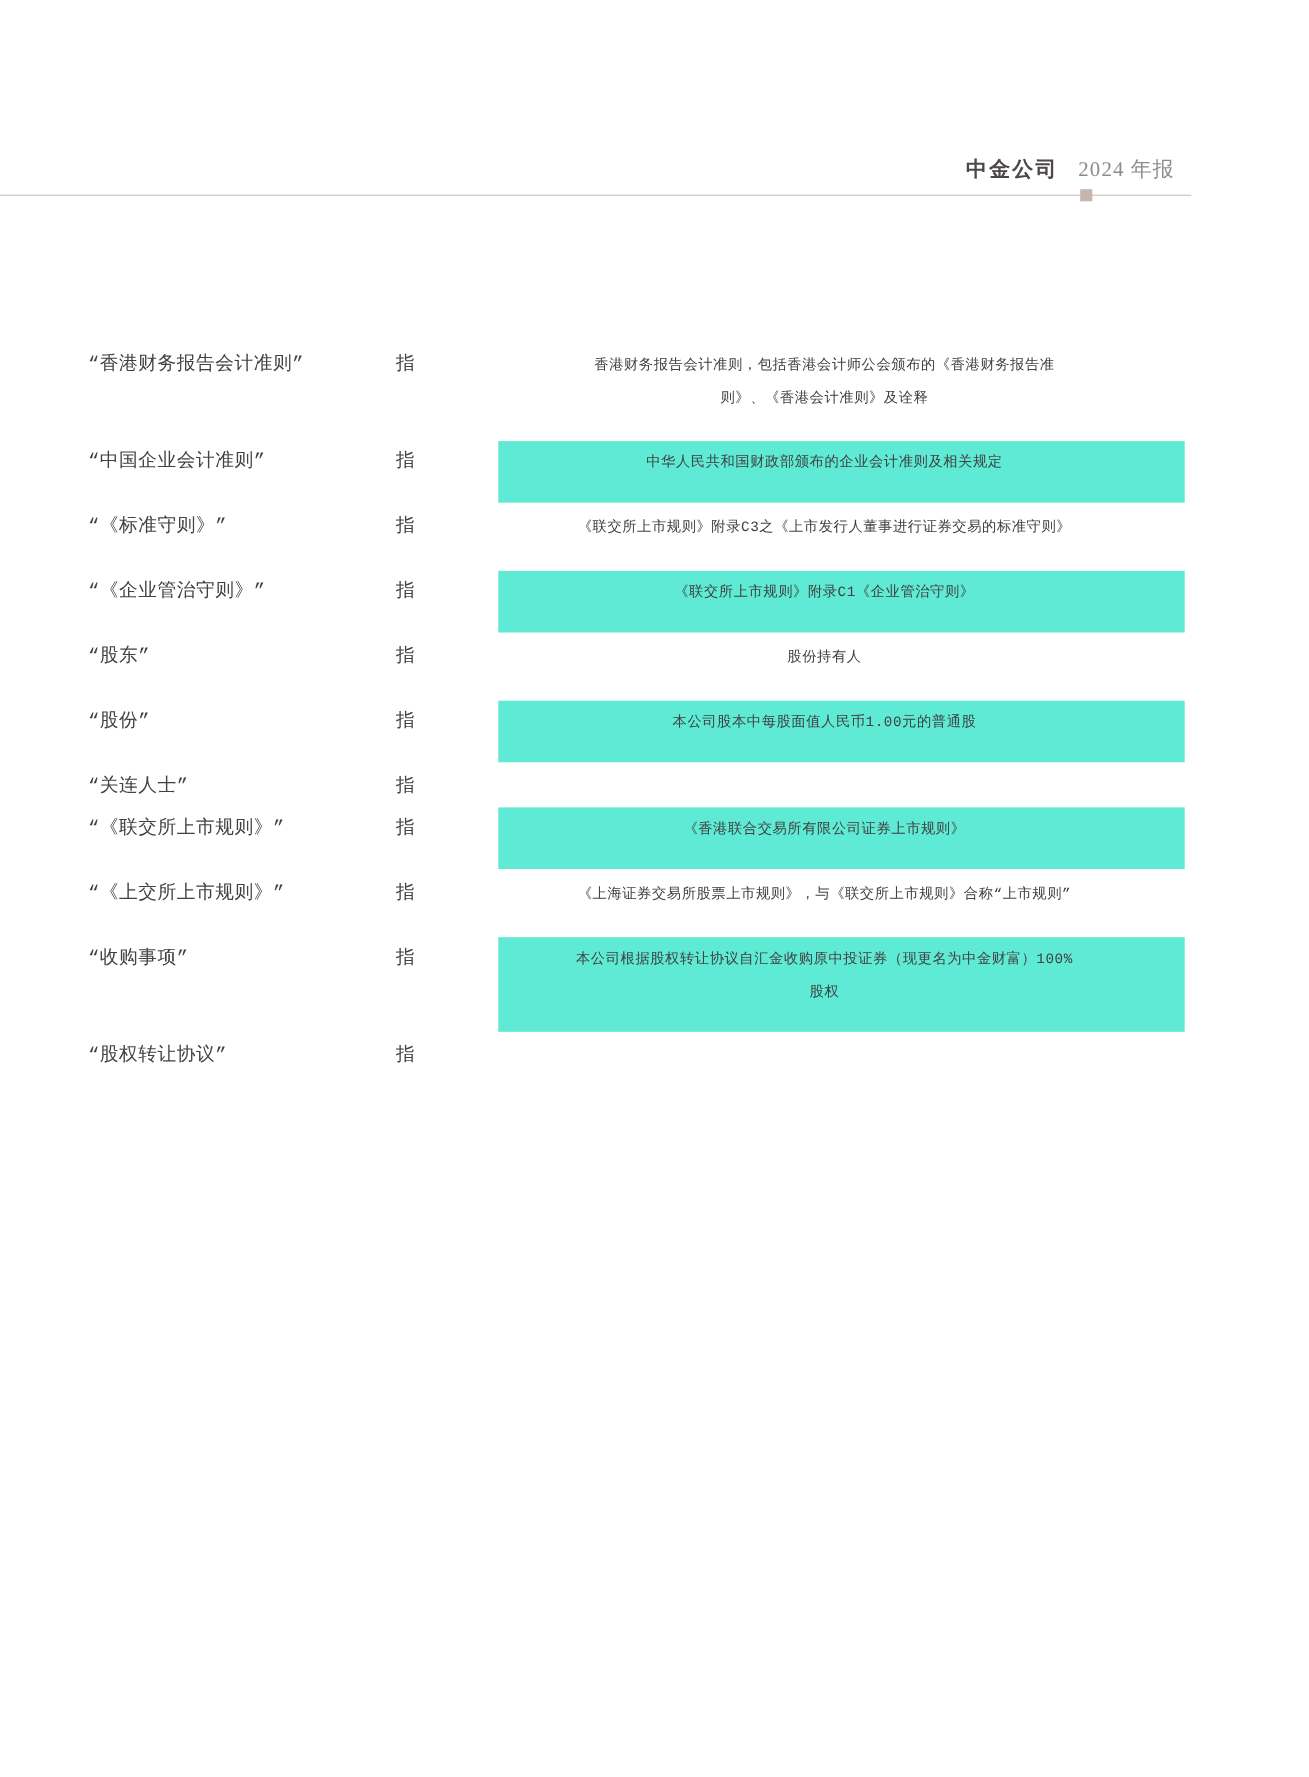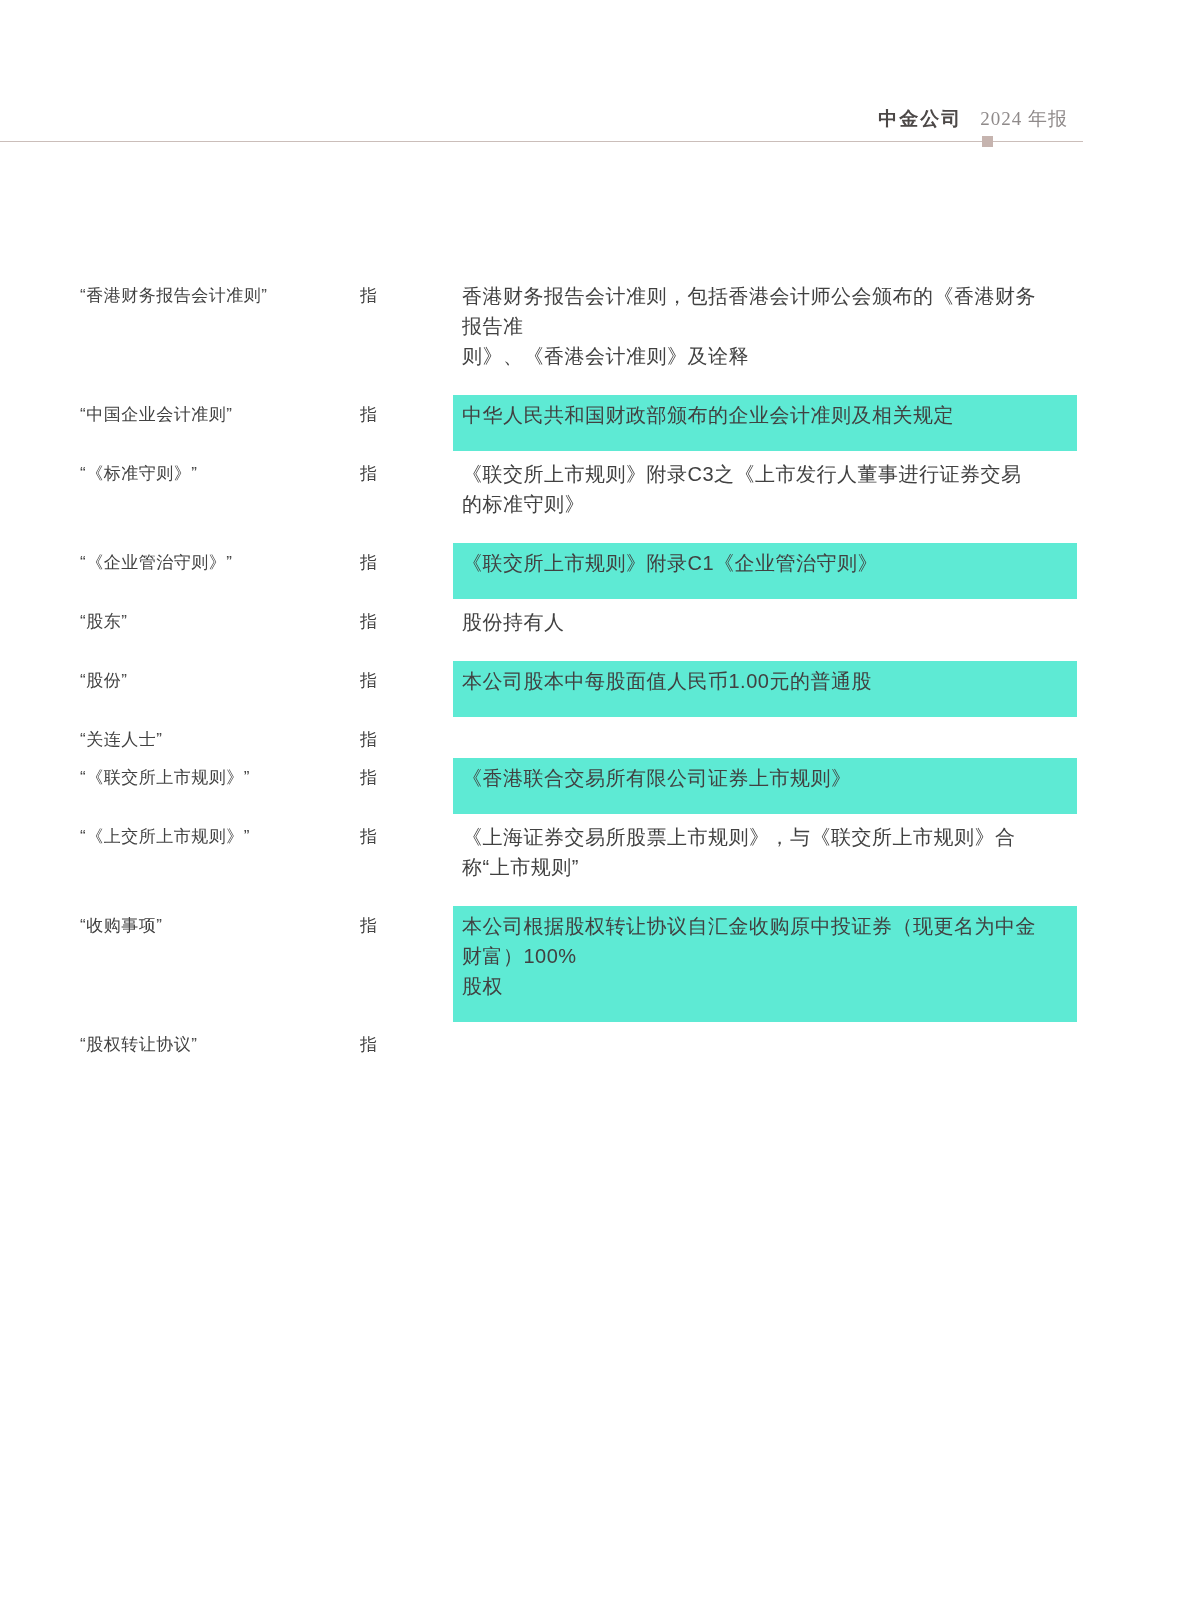--- a/index.html
+++ b/index.html
@@ -4,20 +4,21 @@
 <style>
   html, body { margin: 0; padding: 0; background: #ffffff; }
   .page {
     position: relative;
     width: 1190px;
     height: 1359px;
     background: #ffffff;
     overflow: hidden;
     font-family: "Liberation Sans", sans-serif;
     color: #414141;
+    margin-top: 36px;
   }
 
   
   .header-text {
     position: absolute;
     top: 108px;
     left: 0;
     width: 1068px;
     text-align: right;
     font-family: "Liberation Serif", serif;
@@ -51,20 +52,21 @@
     height: 11px;
     background: #c6b4af;
   }
 
   
   .glossary {
     position: absolute;
     top: 276px;
     left: 80px;
     width: 1000px;
+    font-family: Liberation Mono, monospace;
   }
   .row {
     display: flex;
     align-items: stretch;
     margin-bottom: 3px;
   }
   .term {
     width: 280px;
     flex: 0 0 280px;
     font-size: 17px;
@@ -77,24 +79,25 @@
     flex: 0 0 93px;
     font-size: 17px;
     line-height: 30px;
     padding-top: 5px;
   }
   .def {
     width: 624px;
     flex: 0 0 624px;
     box-sizing: border-box;
     padding: 5px 40px 21px 9px;
-    font-size: 20px;
+    font-size: 13px;
     line-height: 30px;
     letter-spacing: 0.5px;
     white-space: pre-line;
+    text-align: center;
   }
   .row.hl .def { background: #5eead4; }
 
   
   .page-num {
     position: absolute;
     top: 1529px;
     left: 1046px;
     font-family: "Liberation Serif", serif;
     font-size: 23px;

